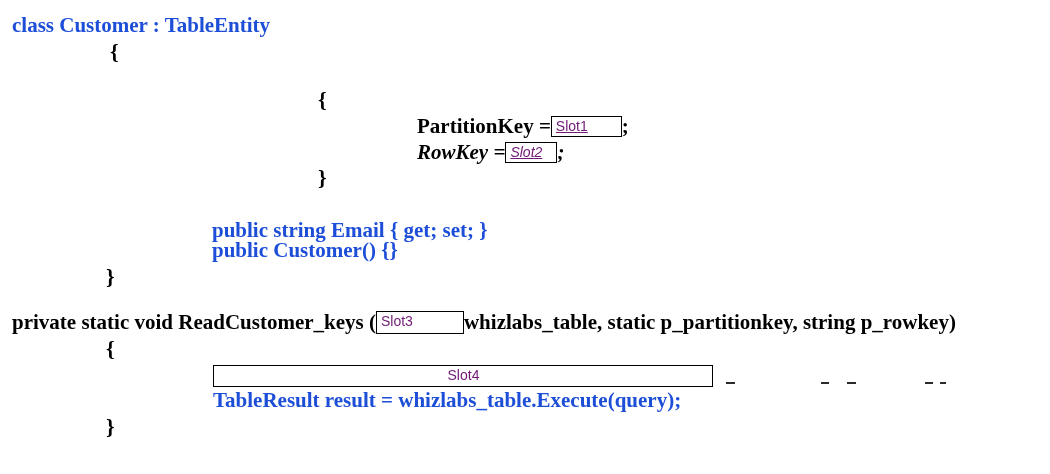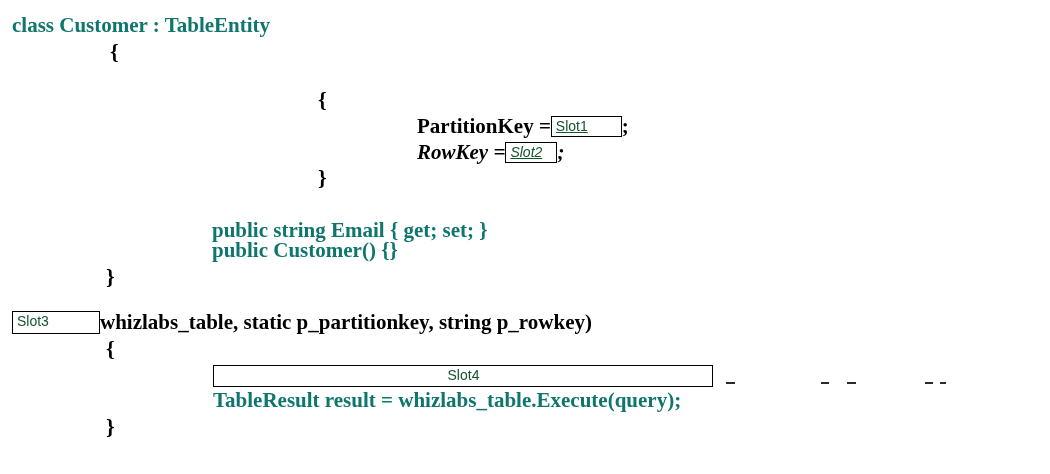--- a/index.html
+++ b/index.html
@@ -25,21 +25,21 @@
   }
 
   
   .code-line {
     position: absolute;
     font-family: "Liberation Serif", "DejaVu Serif", serif;
     font-weight: bold;
     font-size: 21px;
     line-height: 21px;
     white-space: nowrap;
-    color: #0f766e;
+    color: #1d4ed8;
   }
 
   .brace {
     position: absolute;
     font-family: "Liberation Serif", "DejaVu Serif", serif;
     font-weight: bold;
     font-size: 22px;
     line-height: 22px;
     color: #000000;
   }
@@ -61,21 +61,21 @@
   
   .slot {
     display: inline-block;
     box-sizing: border-box;
     border: 1px solid #000000;
     background: #ffffff;
     font-family: "Liberation Sans", "DejaVu Sans", sans-serif;
     font-weight: normal;
     font-size: 14px;
     line-height: 16px;
-    color: #14532d;
+    color: #701a75;
     padding: 1px 3px 1px 4px;
     vertical-align: middle;
   }
   .slot.underlined { text-decoration: underline; }
   .slot.center { text-align: center; }
 
   
   .slot-1 { width: 71px; height: 21px; }
   .slot-2 { width: 52px; height: 21px; }
   .slot-3 { width: 88px; height: 23px; }
@@ -121,20 +121,21 @@
 
   <div class="brace" style="left:318px; top:167px;">}</div>
 
   <div class="code-line" style="left:212px; top:220px;">public string Email { get; set; }</div>
 
   <div class="code-line" style="left:212px; top:240px;">public Customer() {}</div>
 
   <div class="brace" style="left:106px; top:266px;">}</div>
 
   <div class="code-row" style="left:12px; top:311px;">
+    <span class="txt">private static void ReadCustomer_keys (</span>
     <span class="slot slot-3">Slot3</span>
     <span class="txt">whizlabs_table, static p_partitionkey, string p_rowkey)</span>
   </div>
 
   <div class="brace" style="left:106px; top:338px;">{</div>
 
   <div class="slot slot-4 center">Slot4</div>
 
   <div class="artifact" style="left:726px; top:382px; width:9px;"></div>
   <div class="artifact" style="left:821px; top:382px; width:8px;"></div>

